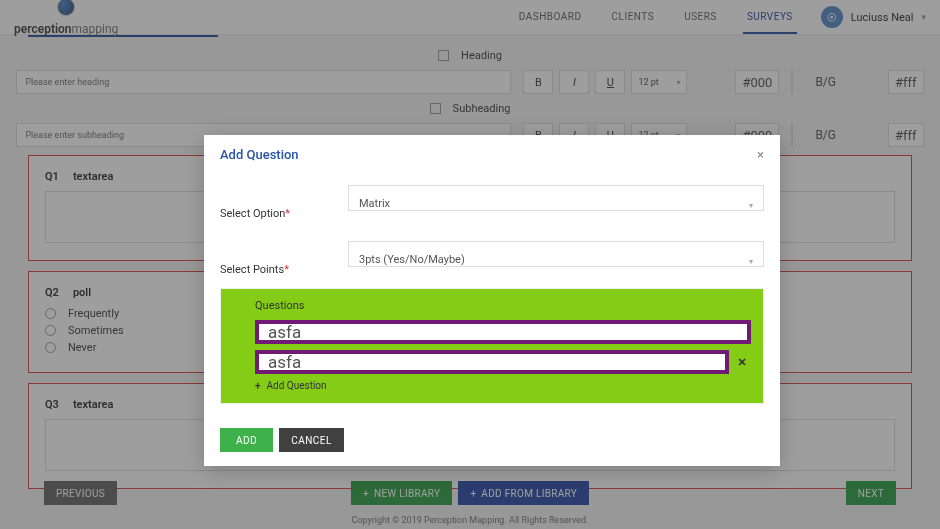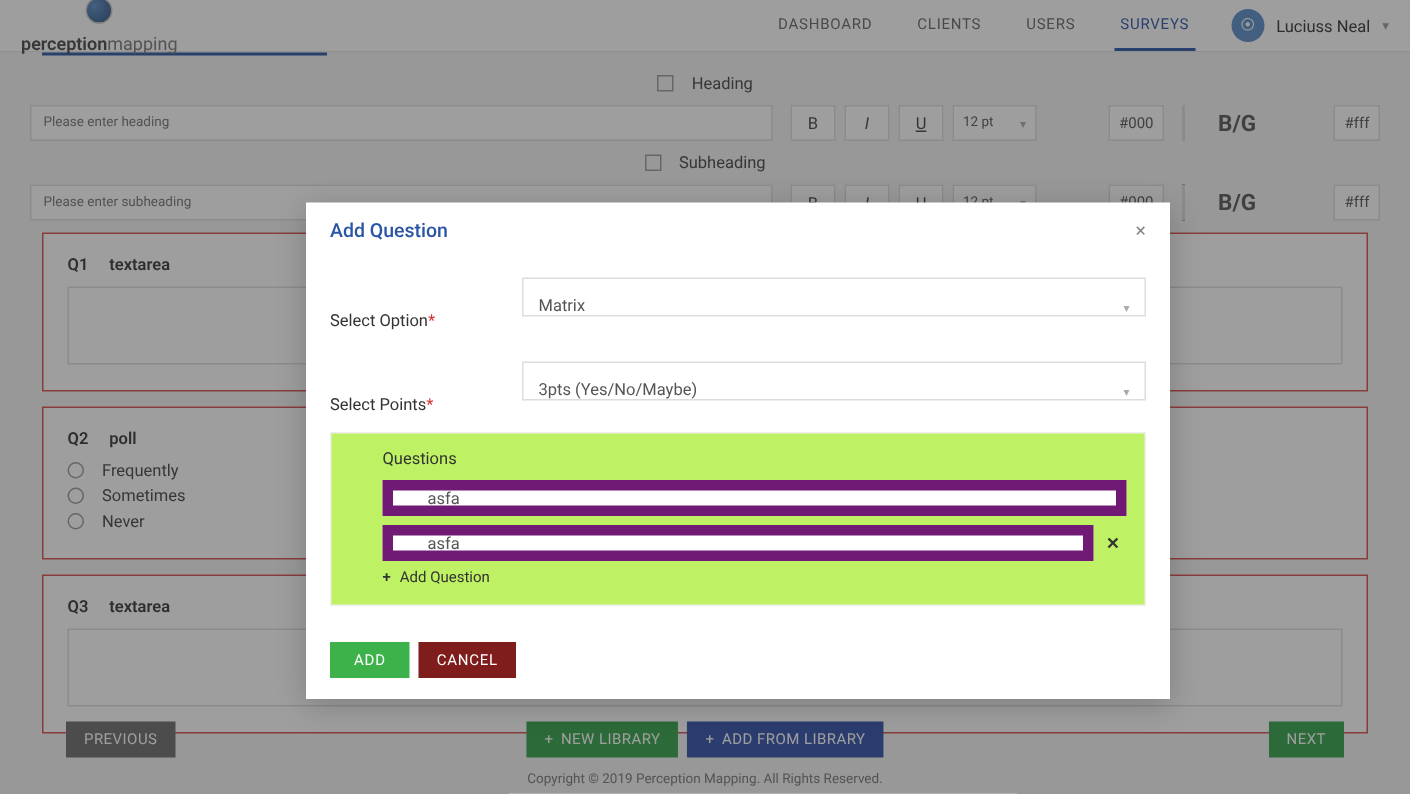--- a/index.html
+++ b/index.html
@@ -24,23 +24,23 @@
 
   .row { display: flex; align-items: center; gap: 12px; margin-bottom: 8px; justify-content: center; }
   .chk { width: 11px; height: 11px; border: 1px solid #999; }
   .lbl { font-size: 11px; color: #444; }
   .wide-input { flex: 0 0 495px; height: 24px; border: 1px solid #ddd; background: #fff; padding: 0 8px; font-size: 9px; color: #888; }
   .fmt-group { display: flex; gap: 6px; align-items: center; }
   .fmt-btn { width: 30px; height: 24px; border: 1px solid #ddd; background: #fff; display: flex; align-items: center; justify-content: center; font-size: 11px; color: #444; cursor: pointer; }
   .fmt-btn.u { text-decoration: underline; }
   .fmt-btn.i { font-style: italic; }
   .fmt-sel { width: 56px; height: 24px; border: 1px solid #ddd; background: #fff; font-size: 9px; padding: 0 6px; display:flex; align-items:center; justify-content:space-between; color:#555;}
-  .clr-input { width: 44px; height: 24px; border: 1px solid #ddd; background: #fff; font-size: 10px; padding: 0 6px; display:flex; align-items:center; color:#555;margin-left:36px;}
+  .clr-input { width: 44px; height: 24px; border: 1px solid #ddd; background: #fff; font-size: 13px; padding: 0 6px; display:flex; align-items:center; color:#555;margin-left:36px;}
   .swatch { width: 24px; height: 24px; background: #000; border: 1px solid #ddd; }
-  .bgl { font-size: 15px; color: #555; margin: 0 4px 0 10px; font-weight:700; }
+  .bgl { font-size: 12px; color: #555; margin: 0 4px 0 10px; font-weight:400; }
 
   .qcard { border: 1px solid #d74b4b; background: #fff; padding: 14px 16px 14px 16px; margin-bottom: 10px; }
   .qhead { display: flex; gap: 14px; font-size: 11px; color: #333; font-weight: 600; margin-bottom: 8px; }
   .qta { width: 100%; height: 52px; border: 1px solid #ddd; resize: none; }
   .radio-line { display: flex; align-items: center; gap: 12px; margin: 4px 0; font-size: 11px; color: #444;}
   .radio { width: 11px; height: 11px; border: 1px solid #999; border-radius: 50%; }
 
   .footer-btns { position: absolute; left: 0; right: 0; bottom: 24px; padding: 0 44px; display: flex; align-items: center; }
   .btn { height: 24px; padding: 0 12px; font-size: 10px; color: #fff; border: none; cursor: pointer; display: flex; align-items: center; gap: 5px; letter-spacing: 0.3px; }
   .btn.prev { background: #6b6b6b; }
@@ -59,31 +59,31 @@
   .modal-head { padding: 12px 16px 8px; display: flex; align-items: center; }
   .modal-title { color: #2a55a5; font-size: 13px; font-weight: 500; }
   .modal-close { margin-left: auto; color: #888; cursor: pointer; font-size: 13px; }
   .modal-body { padding: 6px 16px 14px; }
   .mrow { display: flex; align-items: center; margin-bottom: 12px; }
   .mlbl { width: 128px; font-size: 11px; color: #333; margin-top: 31px; }
   .req { color: #d33; }
   .msel { flex: 1; height: 26px; border: 1px solid #ddd; background: #fff; padding: 0 10px; display:flex; align-items:flex-end; justify-content:space-between; font-size: 11px; color: #555; cursor:pointer; }
   .caret { color:#aaa; font-size:8px; }
 
-  .subbox { border: 1px solid #eee; background: #bef264; padding: 10px 12px 12px 34px; position: relative; }
+  .subbox { border: 1px solid #eee; background: #84cc16; padding: 10px 12px 12px 34px; position: relative; }
   .subtitle { font-size: 11px; color: #333; margin-bottom: 8px; }
   .qline { display: flex; align-items: center; margin-bottom: 6px; }
-  .qinput { flex: 1; height: 24px; border: 7px solid #701a75; background:#fff; padding: 0 23px; font-size: 11px; color:#555; }
+  .qinput { flex: 1; height: 24px; border: 4px solid #701a75; background:#fff; padding: 0 9px; font-size: 17px; color:#555; }
   .qrm { width: 18px; text-align: center; color: #333; cursor: pointer; font-weight:600; margin-left:4px; }
   .addq { font-size: 10px; color: #333; cursor: pointer; display:flex; align-items:center; gap:6px; margin-top:4px;}
   .plus { font-weight:600; }
 
   .modal-foot { padding: 10px 16px 14px; display: flex; gap: 6px; }
   .mbtn-add { background: #3eb24a; color:#fff; border:none; height:24px; padding:0 16px; font-size:10px; cursor:pointer; letter-spacing:0.5px;}
-  .mbtn-cancel { background: #7f1d1d; color:#fff; border:none; height:24px; padding:0 12px; font-size:10px; cursor:pointer; letter-spacing:0.5px;}
+  .mbtn-cancel { background: #404040; color:#fff; border:none; height:24px; padding:0 12px; font-size:10px; cursor:pointer; letter-spacing:0.5px;}
 </style>
 </head>
 <body>
 
 <div class="topbar">
   <div class="logo-wrap">
     <div class="logo-ico"></div>
     <div class="logo-txt"><b>perception</b><span>mapping</span></div>
   </div>
   <div class="nav">

